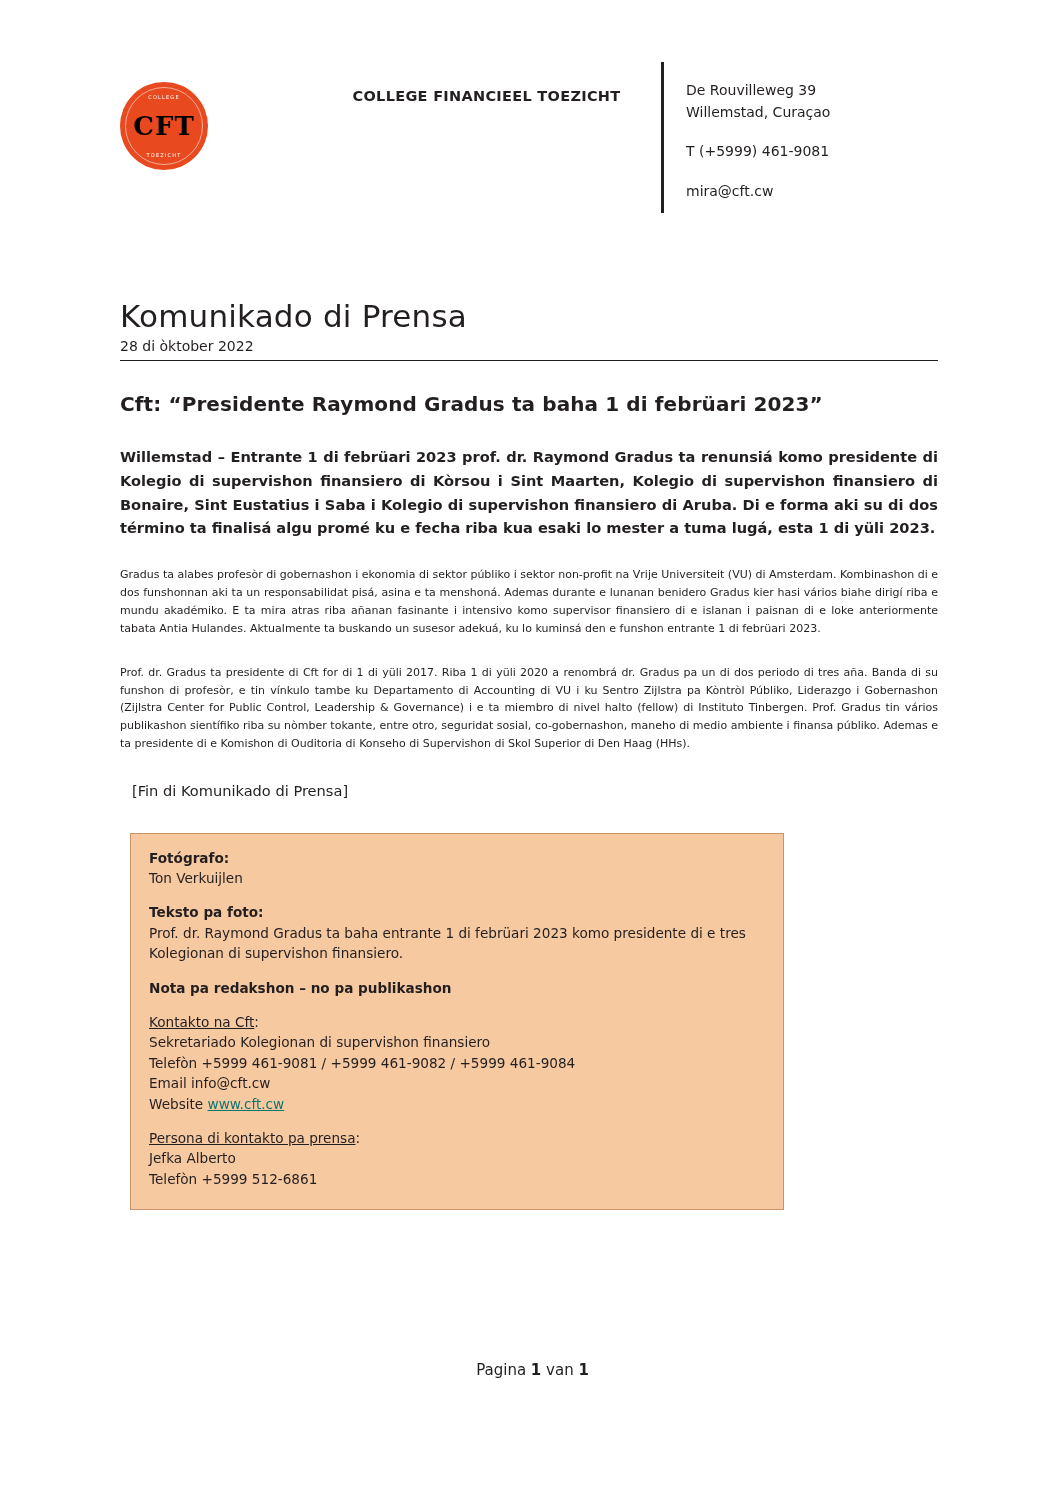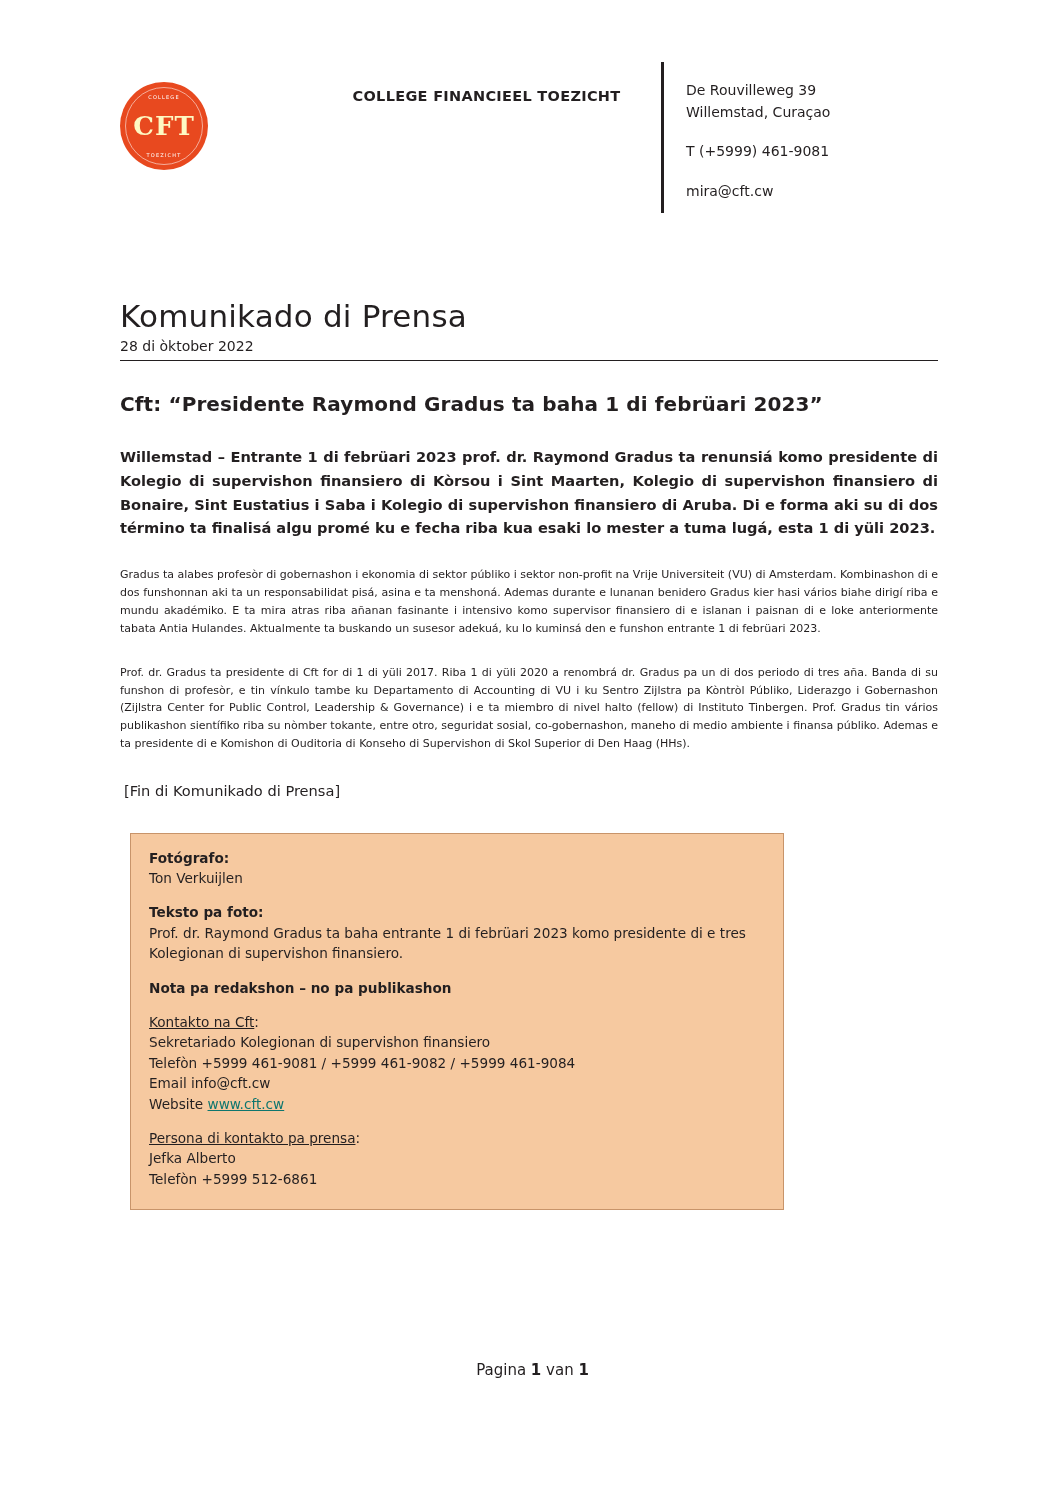--- a/index.html
+++ b/index.html
@@ -48,21 +48,21 @@
     justify-content: center;
   }
   .logo::before {
     content: "";
     position: absolute;
     left: 5px; top: 5px; right: 5px; bottom: 5px;
     border-radius: 50%;
     border: 1px solid rgba(255,255,255,0.55);
   }
   .logo-text {
-    color: #fef9c3;
+    color: #000000;
     font-weight: bold;
     font-size: 26px;
     letter-spacing: 1px;
     font-family: "DejaVu Serif", serif;
     z-index: 2;
   }
   .logo-ring-top, .logo-ring-bottom {
     position: absolute;
     width: 100%;
     text-align: center;
@@ -131,21 +131,21 @@
   }
   p.para {
     font-size: 11px;
     line-height: 1.63;
     text-align: justify;
     margin: 26px 0 0 0;
   }
   p.endnote {
     font-size: 14.6px;
     line-height: 1.6;
-    margin: 26px 0 0 4px;
+    margin: 26px 0 0 12px;
   }
 
   
   .info-box {
     margin: 30px 120px 0 130px;
     background: #f6c9a0;
     border: 1px solid #c8946a;
     padding: 14px 18px 20px 18px;
     box-sizing: border-box;
     font-size: 13.6px;

